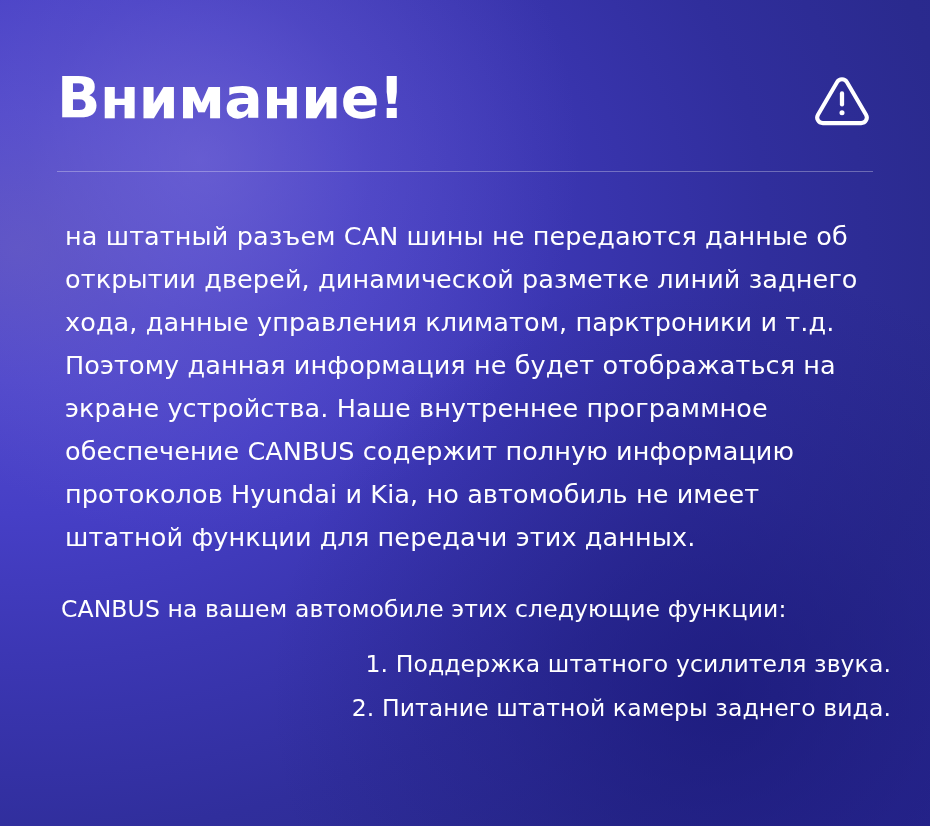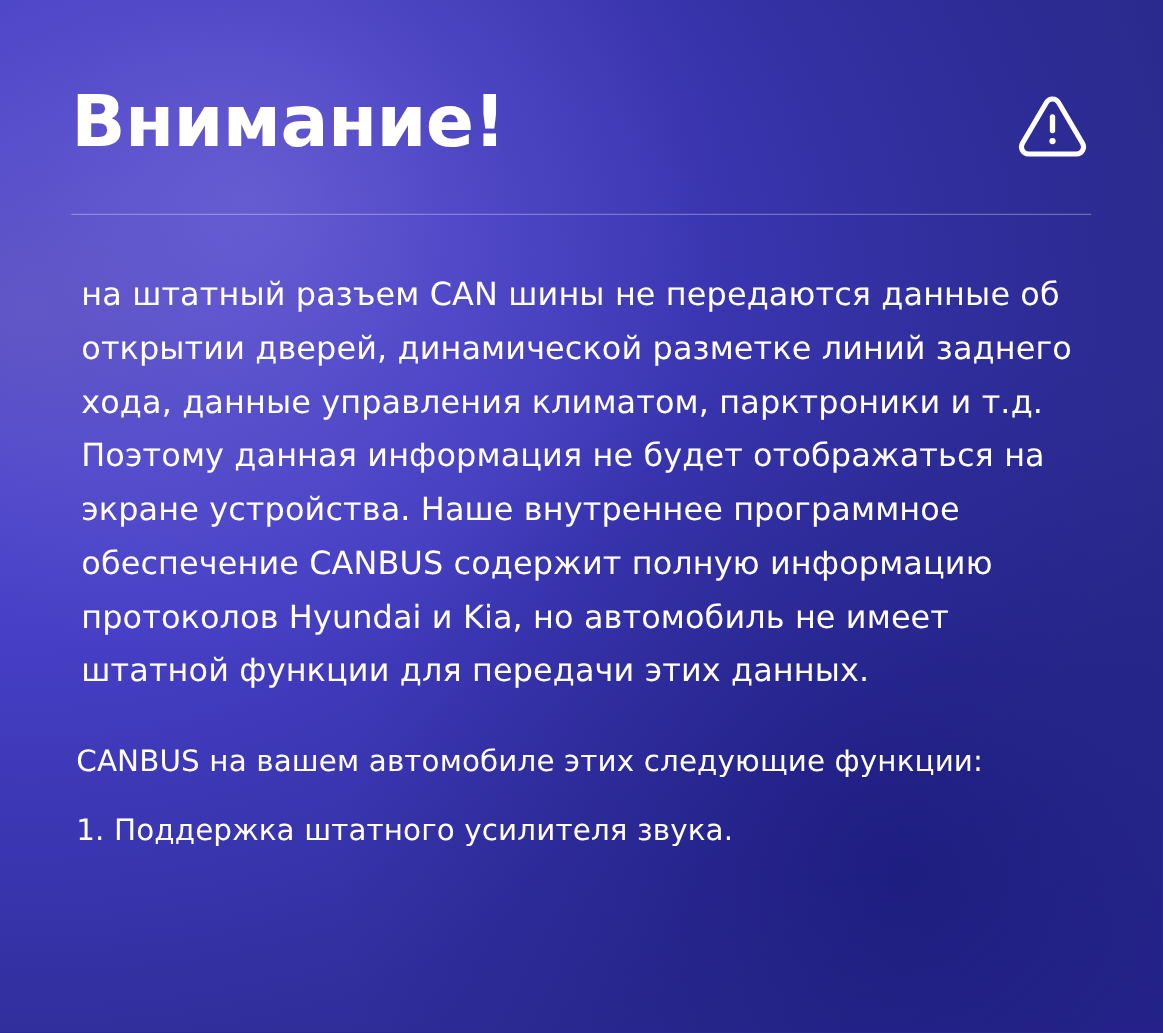--- a/index.html
+++ b/index.html
@@ -124,20 +124,21 @@
     color: #ffffff;
     margin: 0 0 14px 0;
     letter-spacing: 0.1px;
     white-space: nowrap;
   }
 
   .list {
     list-style: none;
     margin: 0;
     padding: 0;
+    text-align: right;
   }
 
   .list-item {
     font-size: 23.5px;
     font-weight: 400;
     line-height: 44px;
     color: #ffffff;
     letter-spacing: 0.1px;
     white-space: nowrap;
   }
@@ -164,17 +165,18 @@
 
     <div class="body-block">
       <p class="para">на штатный разъем CAN шины не передаются данные об открытии дверей, динамической разметке линий заднего хода, данные управления климатом, парктроники и т.д. Поэтому данная информация не будет отображаться на экране устройства. Наше внутреннее программное обеспечение CANBUS содержит полную информацию протоколов Hyundai и Kia, но автомобиль не имеет штатной функции для передачи этих данных.</p>
     </div>
 
     <div class="list-block">
       <p class="list-intro">CANBUS на вашем автомобиле этих следующие функции:</p>
 
       <ul class="list">
         <li class="list-item">1. Поддержка штатного усилителя звука.</li>
+        <li class="list-item">2. Питание штатной камеры заднего вида.</li>
       </ul>
     </div>
 
   </div>
 </div>
 
 </body></html>

